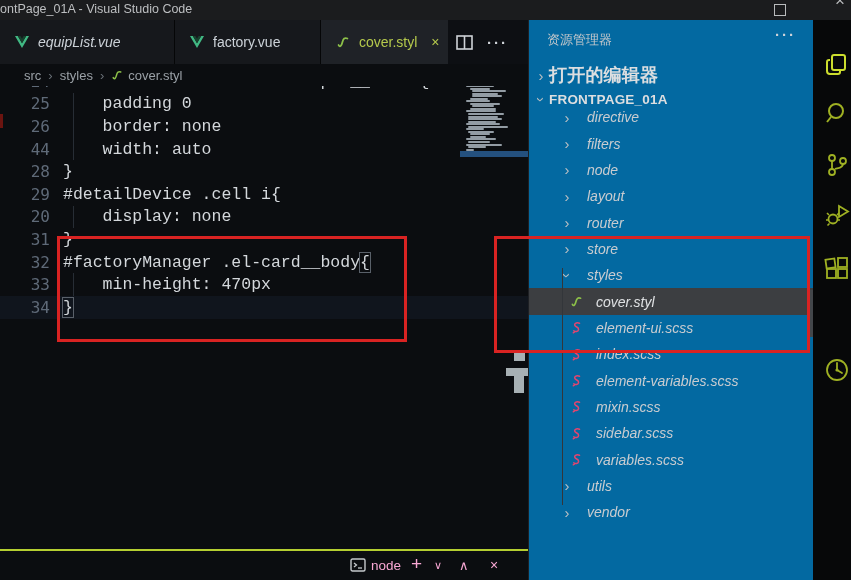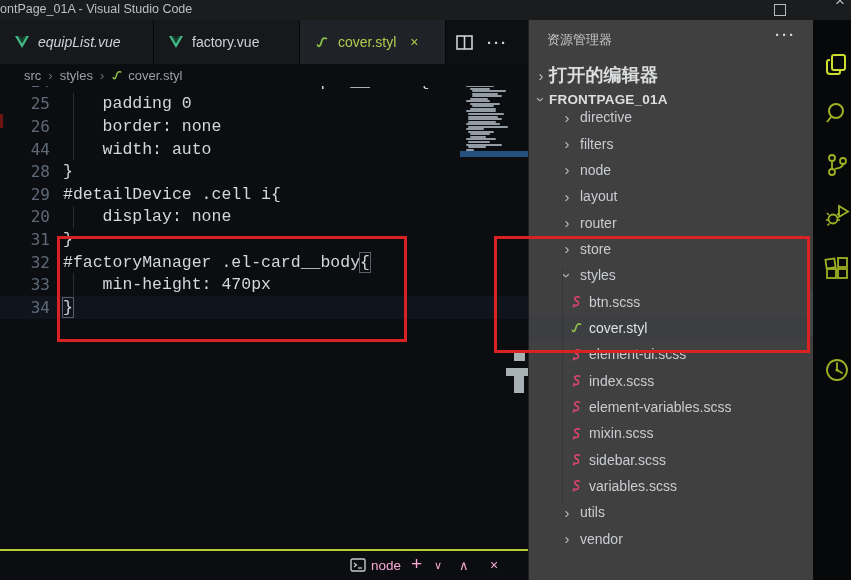--- a/index.html
+++ b/index.html
@@ -13,21 +13,21 @@
   .win-close{position:absolute;left:835px;top:-9px;font-size:17px;color:#b9bbbd;}
   
   .tabbar{position:absolute;left:0;top:20px;width:528px;height:44px;background:#0d0f13;display:flex;}
   .tab{height:44px;display:flex;align-items:center;padding:0 14px;background:#16181c;
        border-right:1px solid #050607;box-sizing:border-box;cursor:pointer;}
   .tab .tab-label{font-size:14px;color:#ccd2d8;margin-left:9px;white-space:nowrap;}
   .tab.preview .tab-label{font-style:italic;}
   .tab.active{background:#1f2227;}
   .tab.active .tab-label{color:var(--accent,#b5c94c);}
   .tab .tab-close{margin-left:14px;font-size:14px;color:var(--accent,#b5c94c);}
-  .tab-w1{width:154px}.tab-w2{width:146px}.tab-w3{width:146px}
+  .tab-w1{width:175px}.tab-w2{width:146px}.tab-w3{width:146px}
   .editor-actions{position:absolute;left:448px;top:20px;width:80px;height:44px;background:#0d0f13;
       display:flex;align-items:center;gap:14px;padding-left:8px;box-sizing:border-box;}
   .more-dots{color:#cfd3d8;font-size:15px;letter-spacing:2px;font-weight:bold;}
   
   .breadcrumb{position:absolute;left:0;top:64px;width:528px;height:22px;background:#0b0d10;
       display:flex;align-items:center;padding-left:24px;box-sizing:border-box;z-index:4;}
   .crumb{font-size:13px;color:#9aa0a6;}
   .crumb-sep{font-size:13px;color:#6a7178;margin:0 7px;}
   .breadcrumb .bc-icon{margin-right:5px;display:inline-flex;}
   
@@ -42,32 +42,32 @@
   .indent-guide{position:absolute;width:1px;background:#272d35;left:73px;}
   
   .minimap{position:absolute;left:464px;top:85px;width:62px;}
   .mm-bar{height:2px;margin-bottom:0.55px;background:#939ca4;border-radius:1px;}
   .mm-sel{position:absolute;left:460px;top:151px;width:68px;height:6px;background:#24507e;}
   
   .panel-line{position:absolute;left:0;top:549px;width:528px;height:2px;background:var(--accent-bright,#b5ce31);}
   .panel{position:absolute;left:0;top:551px;width:528px;height:29px;background:#0b0d10;}
   .panel .p-item{position:absolute;color:#f9a8d4;}
   
-  .sidebar{position:absolute;left:528px;top:20px;width:285px;height:560px;background:#404040;
+  .sidebar{position:absolute;left:528px;top:20px;width:285px;height:560px;background:#0369a1;
       border-left:1px solid #1e2024;box-sizing:border-box;overflow:hidden;}
   .sb-title{position:absolute;left:18px;top:11px;font-size:13px;color:#c5c8cb;}
   .sb-more{position:absolute;left:246px;top:6px;}
   .sb-row{position:absolute;left:0;width:285px;display:flex;align-items:center;}
   .sb-chev{width:16px;text-align:center;color:#bcc0c4;font-size:15px;flex:none;display:inline-block;}
   .chev-open{transform:rotate(90deg);display:inline-block;}
   .sb-bold{font-size:18px;font-weight:bold;color:#dcdee0;letter-spacing:.2px;}
   .tree{position:absolute;left:0;top:84px;width:285px;}
   .tree-row{height:26.35px;display:flex;align-items:center;cursor:pointer;}
   .tree-row.selected{background:#3c3e41;}
-  .tree-row .t-label{font-size:14px;color:#c9ccd0;margin-left:5px;white-space:nowrap;}
+  .tree-row .t-label{font-size:14px;color:#c9ccd0;margin-left:12px;white-space:nowrap;font-style:italic;}
   .tree-row.selected .t-label{color:#dfe1e3;}
   .d1{padding-left:30px}.d2{padding-left:40px}
   .t-icon{width:15px;height:15px;flex:none;display:inline-flex;align-items:center;justify-content:center;}
   .tree-guide{position:absolute;left:33px;width:1px;background:#33363a;}
   .sb-scroll{position:absolute;left:278px;top:270px;width:7px;height:47px;background:#43474b;}
   
   .activitybar{position:absolute;left:813px;top:20px;width:38px;height:560px;background:#070809;overflow:hidden;}
   .ab-icon{position:absolute;left:11px;width:28px;height:28px;cursor:pointer;}
   
   .anno{position:absolute;border:3px solid #d92322;z-index:9;pointer-events:none;}
@@ -273,28 +273,20 @@
           <span class="t-label">router</span>
         </div>
         <div class="tree-row d1">
           <span class="sb-chev">›</span>
           <span class="t-label">store</span>
         </div>
         <div class="tree-row d1">
           <span class="sb-chev"><span class="chev-open">›</span></span>
           <span class="t-label">styles</span>
         </div>
-        <div class="tree-row d2">
-          <span class="t-icon">
-            <svg width="13" height="13" viewBox="0 0 12 12">
-              <path d="M8.8,2.1 C5.6,0.9 3.4,2.9 4.7,4.4 C5.9,5.8 8.3,5.9 7.9,7.9 C7.5,9.9 4.6,10.3 3.5,9.0 M3.1,10.9 C3.7,10.7 4.1,10.2 4.1,9.6" fill="none" stroke="#e2456f" stroke-width="1.4" stroke-linecap="round"></path>
-            </svg>
-          </span>
-          <span class="t-label">btn.scss</span>
-        </div>
         <div class="tree-row d2 selected">
           <span class="t-icon">
             <svg width="13" height="13" viewBox="0 0 12 12">
               <path d="M2.2,8.6 C3.4,11 4.8,9.2 5.6,5.8 C6.2,3.2 7.4,2.0 9.8,3.0" fill="none" stroke="#8dc149" stroke-width="1.5" stroke-linecap="round"></path>
             </svg>
           </span>
           <span class="t-label">cover.styl</span>
         </div>
         <div class="tree-row d2">
           <span class="t-icon">

